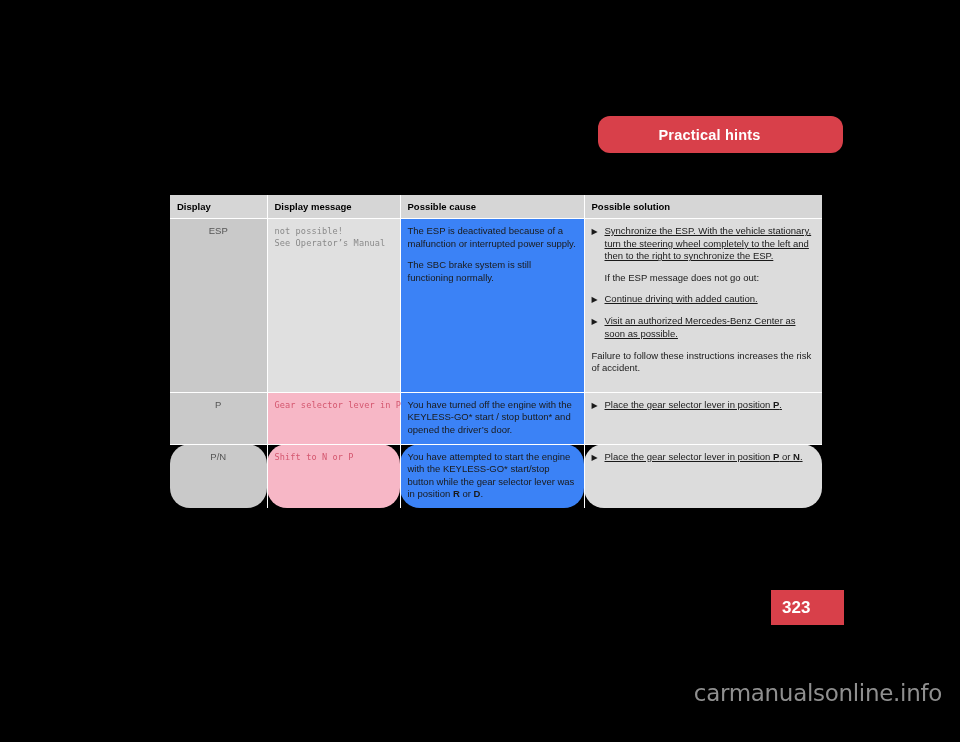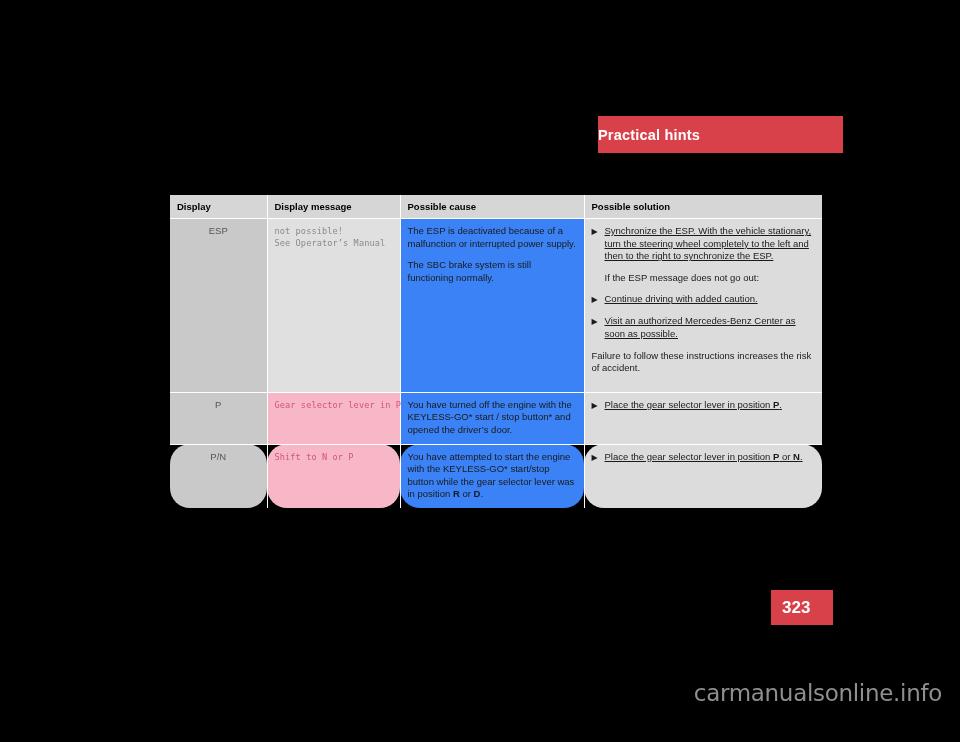--- a/index.html
+++ b/index.html
@@ -18,38 +18,39 @@
   
   .chapter-banner {
     position: absolute;
     left: 598px;
     top: 116px;
     width: 245px;
     height: 37px;
     background: #d8404a;
     display: flex;
     align-items: center;
-    justify-content: flex-start;
+    justify-content: center;
     box-sizing: border-box;
     padding-right: 22px;
+    border-radius: 12px;
   }
   .chapter-banner-title {
     color: #ffffff;
     font-size: 14.5px;
     font-weight: bold;
     letter-spacing: 0.2px;
     white-space: nowrap;
   }
 
   
   .page-number-block {
     position: absolute;
     left: 771px;
     top: 590px;
-    width: 62px;
+    width: 73px;
     height: 35px;
     background: #d8404a;
     display: flex;
     align-items: center;
     box-sizing: border-box;
     padding-left: 11px;
   }
   .page-number-text {
     color: #ffffff;
     font-size: 17px;

